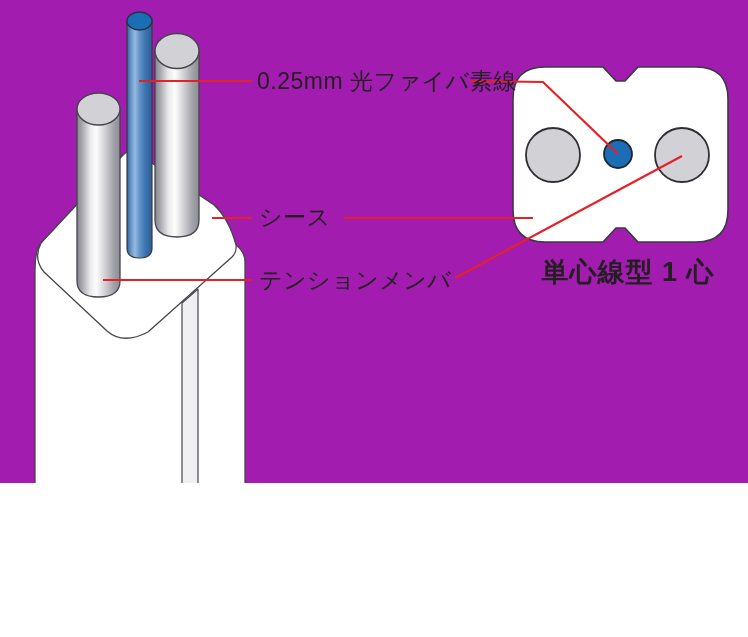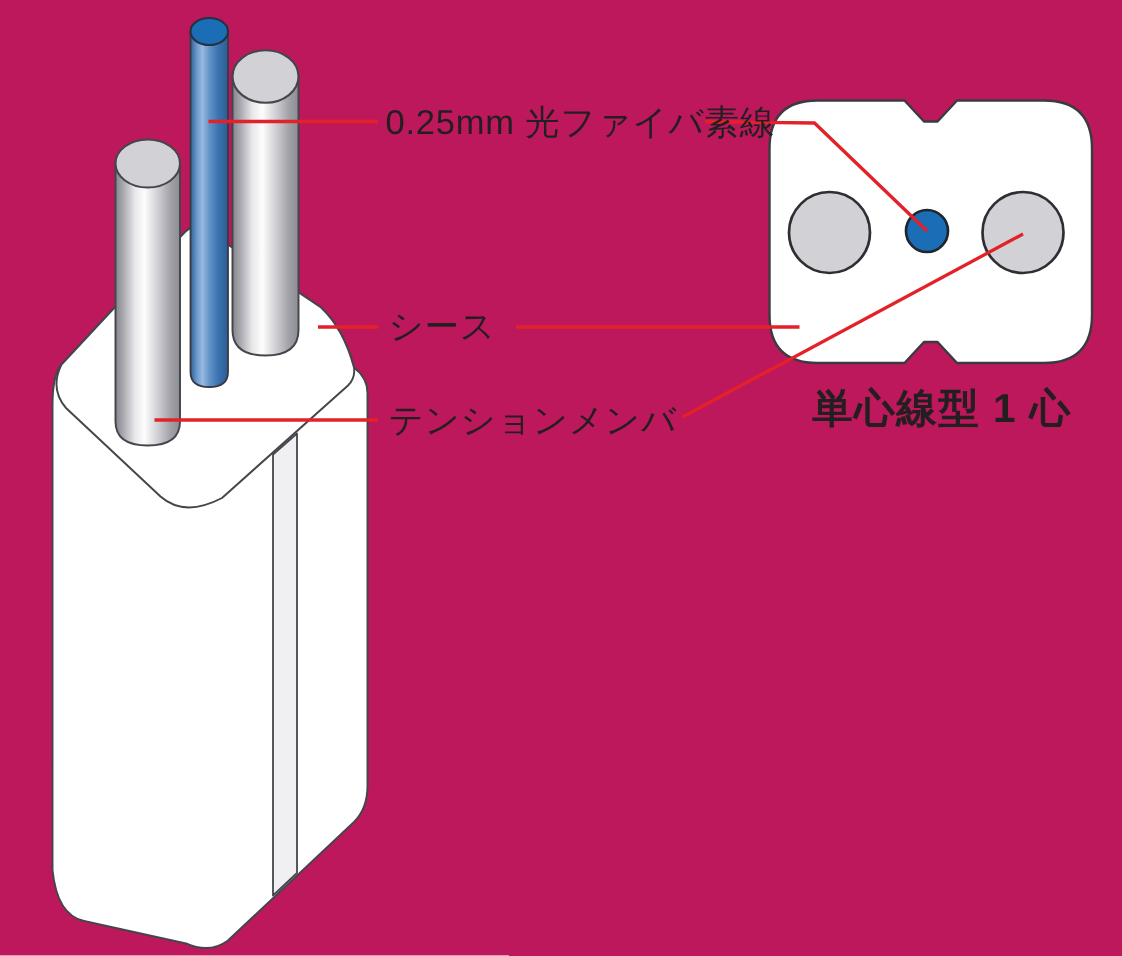--- a/index.html
+++ b/index.html
@@ -1,19 +1,19 @@
 <!DOCTYPE html>
 <html><head>
 <meta charset="utf-8">
 <style>
   html,body{margin:0;padding:0;background:#ffffff;}
   .stage{
     position:relative;
-    width:748px;height:637px;
-    background:#be185d;
+    width:748px;height:483px;
+    background:#a21caf;
     overflow:hidden;
     font-family:"Liberation Sans","DejaVu Sans",sans-serif;
   }
   svg{display:block;}
   text{
     font-family:"Liberation Sans","DejaVu Sans",sans-serif;
     fill:#231f20;
   }
   .label-text{font-size:23px;letter-spacing:0.5px;}
   .caption-text{font-size:27px;font-weight:bold;letter-spacing:1px;}

